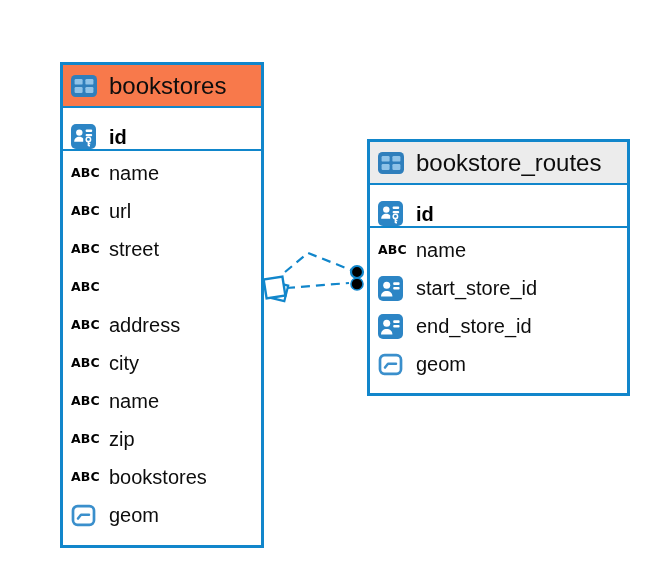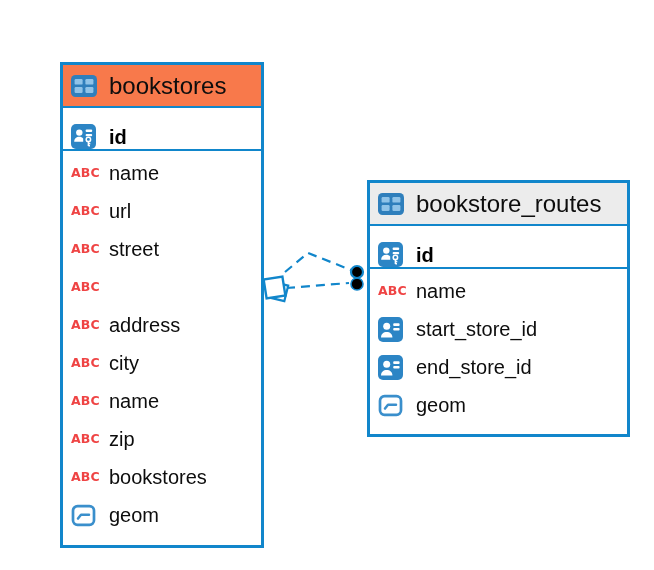--- a/index.html
+++ b/index.html
@@ -6,40 +6,40 @@
   body{
     width:654px;height:570px;position:relative;background:#ffffff;
     font-family:"Liberation Sans","DejaVu Sans",sans-serif;overflow:hidden;
   }
   .canvas{position:absolute;inset:0;}
   .table-card{
     position:absolute;background:#ffffff;box-sizing:border-box;
     border:3.5px solid var(--blue,#1186CB);z-index:1;
   }
   .t0{left:60px;top:62px;width:204px;height:486px;}
-  .t1{left:367px;top:139px;width:263px;height:257px;margin-top:41px;}
+  .t1{left:367px;top:139px;width:263px;height:257px;}
   .t-header{
     height:43px;display:flex;align-items:center;gap:8px;padding-left:8px;
     border-bottom:2.5px solid var(--blue,#1186CB);box-sizing:border-box;
     font-size:24px;color:#0d0d0d;white-space:nowrap;
   }
   .pk-row{
     height:43px;display:flex;align-items:flex-end;gap:8px;padding-left:8px;
     border-bottom:2.5px solid var(--blue,#1186CB);box-sizing:border-box;
     font-size:20px;font-weight:bold;color:#000;white-space:nowrap;
   }
   .column-list{padding-top:3px;}
   .row{
     height:38px;display:flex;align-items:center;gap:8px;padding-left:8px;
     font-size:20px;color:#0d0d0d;white-space:nowrap;
   }
   .icon-slot{width:30px;flex:none;display:flex;align-items:center;justify-content:flex-start;}
   .abc{
     font-family:"DejaVu Sans",sans-serif;font-weight:800;font-size:12.5px;
-    letter-spacing:.2px;color:#ef4444;line-height:1;
+    letter-spacing:.2px;color:#000000;line-height:1;
   }
   svg.overlay{
     position:absolute;inset:0;width:654px;height:570px;z-index:3;pointer-events:none;
   }
   svg.overlay path.rel-line{stroke:var(--blue,#1186CB);stroke-width:2.2;fill:none;stroke-dasharray:9 6;pointer-events:stroke;}
   svg.overlay .marker{pointer-events:visiblePainted;}
 </style>
 </head>
 <body>
 

